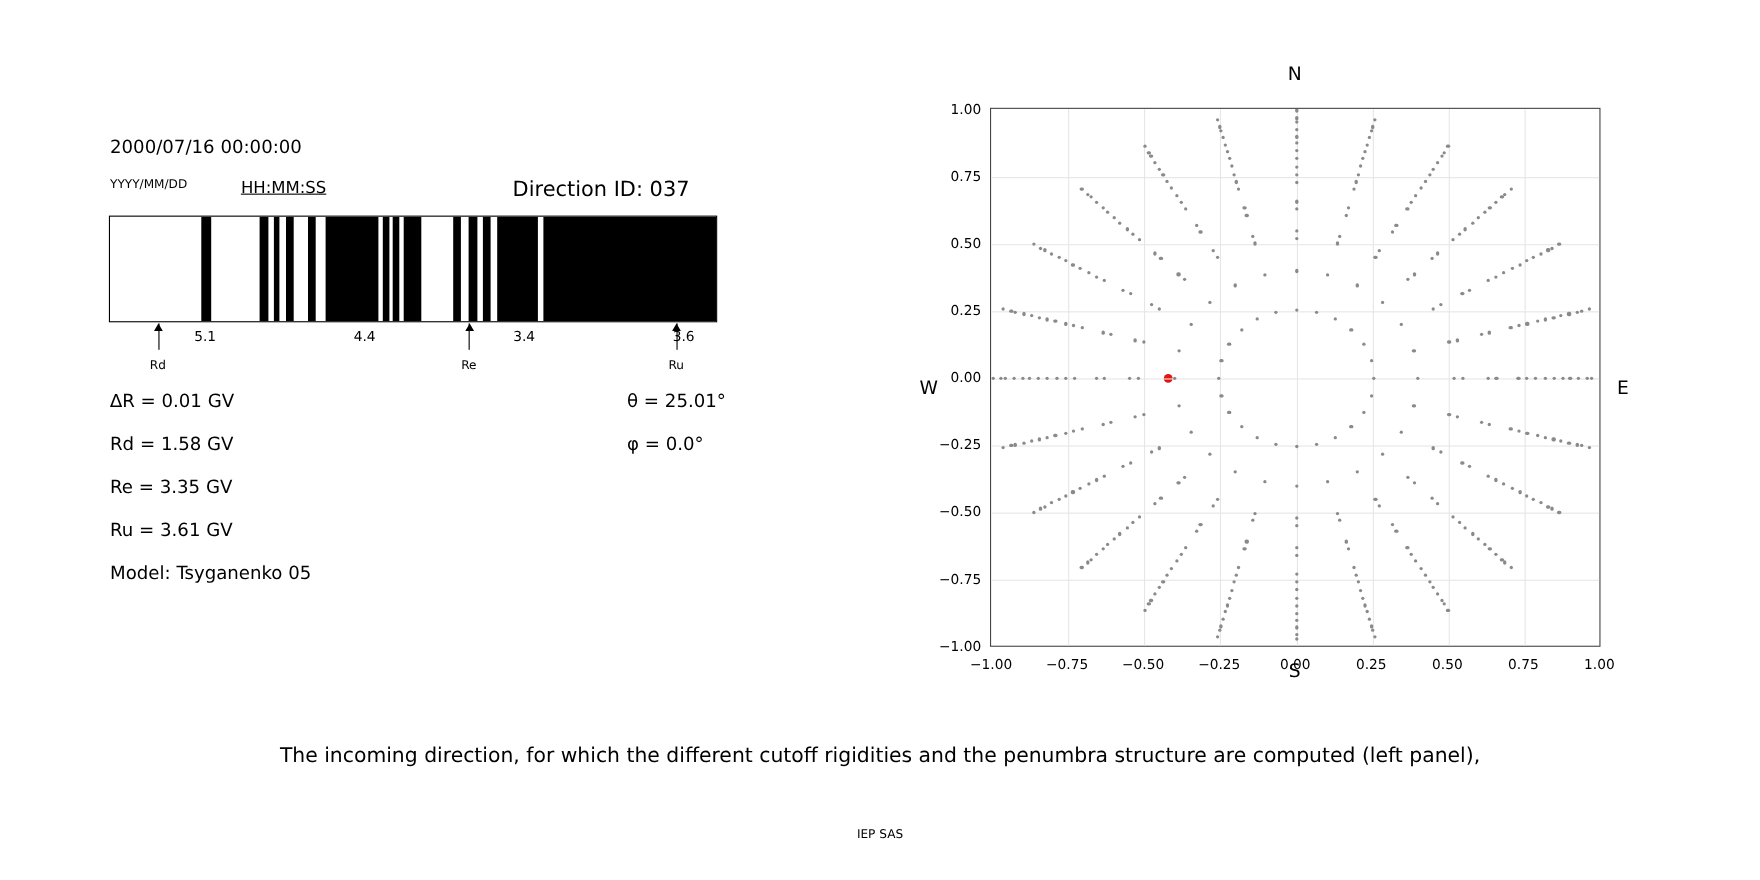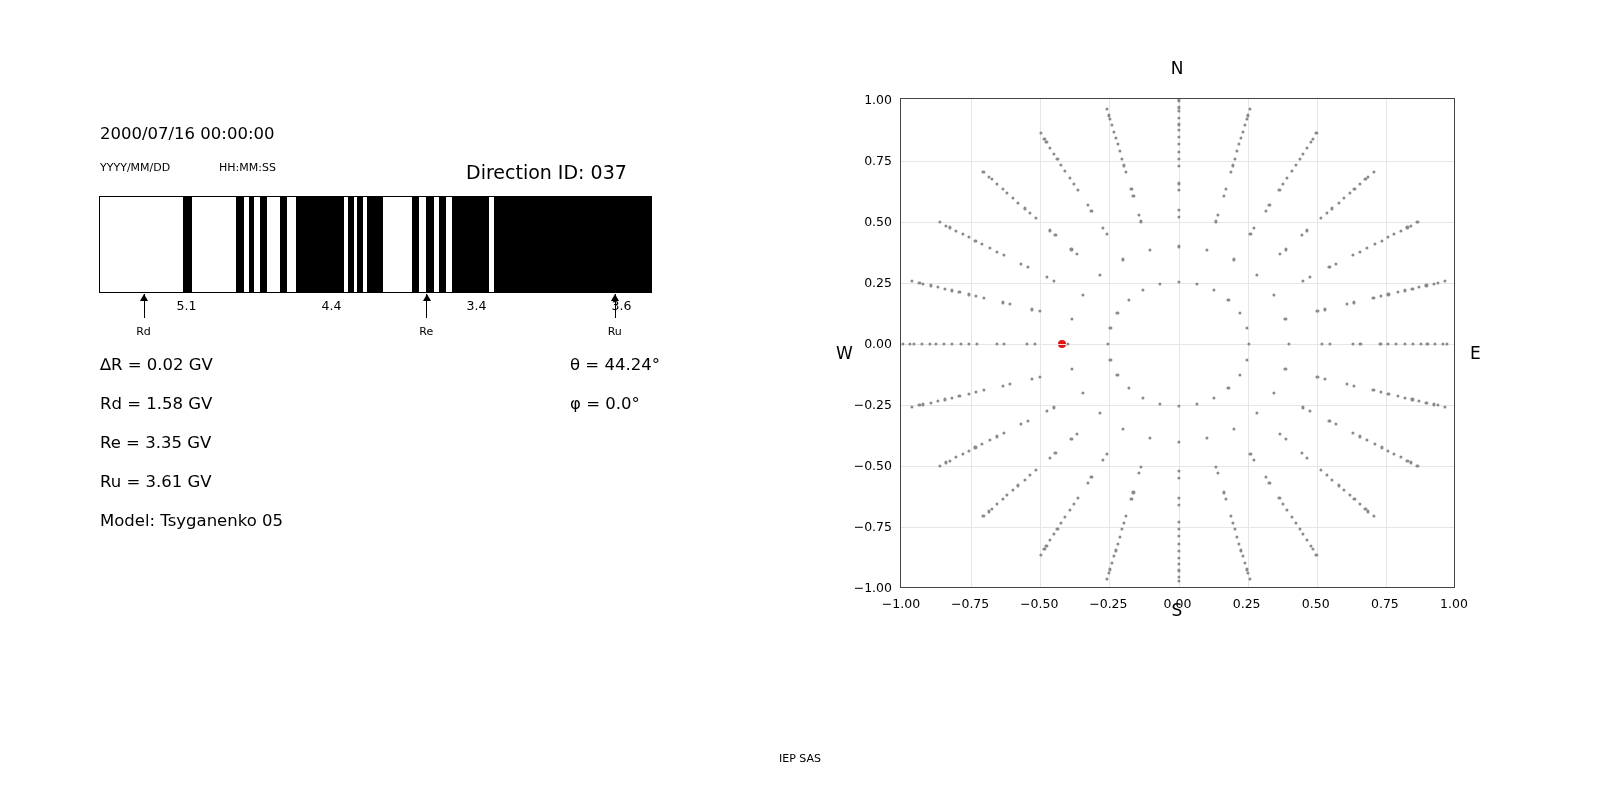--- a/index.html
+++ b/index.html
@@ -23,21 +23,21 @@
     top: 0;
     width: 760px;
     height: 640px;
   }
 
   .txt { position: absolute; white-space: nowrap; }
 
   #geo-position { left: 100px; top: 84px; font-size: 16.5px; }
   #datetime     { left: 100px; top: 124px; font-size: 16.5px; }
   #date-format  { left: 100px; top: 161px; font-size: 11px; }
-  #time-format  { left: 219px; top: 161px; font-size: 11px; }
+  #time-format  { left: 219px; top: 161px; font-size: 15px; text-decoration: underline; }
   #direction-id { left: 466px; top: 161px; font-size: 19px; }
 
   
   #penumbra-wrap {
     position: absolute;
     left: 99px;
     top: 196px;
     width: 553px;
     height: 97px;
   }
@@ -230,26 +230,26 @@
       <div class="tick-label" style="left: 377.5px;">3.4</div>
       <div class="tick-label" style="left: 522.5px;">3.6</div>
       <div class="marker" style="left: 44.5px;"></div>
       <div class="marker-label" style="left: 44.5px;">Rd</div>
       <div class="marker" style="left: 327.25px;"></div>
       <div class="marker-label" style="left: 327.25px;">Re</div>
       <div class="marker" style="left: 515.75px;"></div>
       <div class="marker-label" style="left: 515.75px;">Ru</div>
     </div>
 
-  <div class="param" id="p-dr">∆R = 0.02 GV</div>
+  <div class="param" id="p-dr">∆R = 0.01 GV</div>
   <div class="param" id="p-rd">Rd = 1.58 GV</div>
   <div class="param" id="p-re">Re = 3.35 GV</div>
   <div class="param" id="p-ru">Ru = 3.61 GV</div>
   <div class="param" id="p-mod">Model: Tsyganenko 05</div>
-  <div class="param" id="p-th">θ = 44.24°</div>
+  <div class="param" id="p-th">θ = 25.01°</div>
   <div class="param" id="p-ph">φ = 0.0°</div>
 </div>
 
 <div id="right-panel">
   <div id="plot-box">
     <div id="red-point" style="left: 160.54px; top: 245px; background: rgb(226, 20, 20);"></div>
   <div class="grid-v" style="left: 70.125px;"></div>
       <div class="grid-v" style="left: 139.25px;"></div>
       <div class="grid-v" style="left: 208.375px;"></div>
       <div class="grid-v" style="left: 277.5px;"></div>
@@ -688,14 +688,15 @@
     <div class="ax-y-label" style="left: 28px; width: 44px; top: 425px;">−0.50</div>
     <div class="ax-y-label" style="left: 28px; width: 44px; top: 364px;">−0.25</div>
     <div class="ax-y-label" style="left: 28px; width: 44px; top: 303px;">0.00</div>
     <div class="ax-y-label" style="left: 28px; width: 44px; top: 242px;">0.25</div>
     <div class="ax-y-label" style="left: 28px; width: 44px; top: 181px;">0.50</div>
     <div class="ax-y-label" style="left: 28px; width: 44px; top: 120px;">0.75</div>
     <div class="ax-y-label" style="left: 28px; width: 44px; top: 59px;">1.00</div>
   </div>
 
 <div id="caption">
+  <div>The incoming direction, for which the different cutoff rigidities and the penumbra structure are computed (left panel),</div>
 </div>
 <div id="footer">IEP SAS</div>
 
 </body></html>

